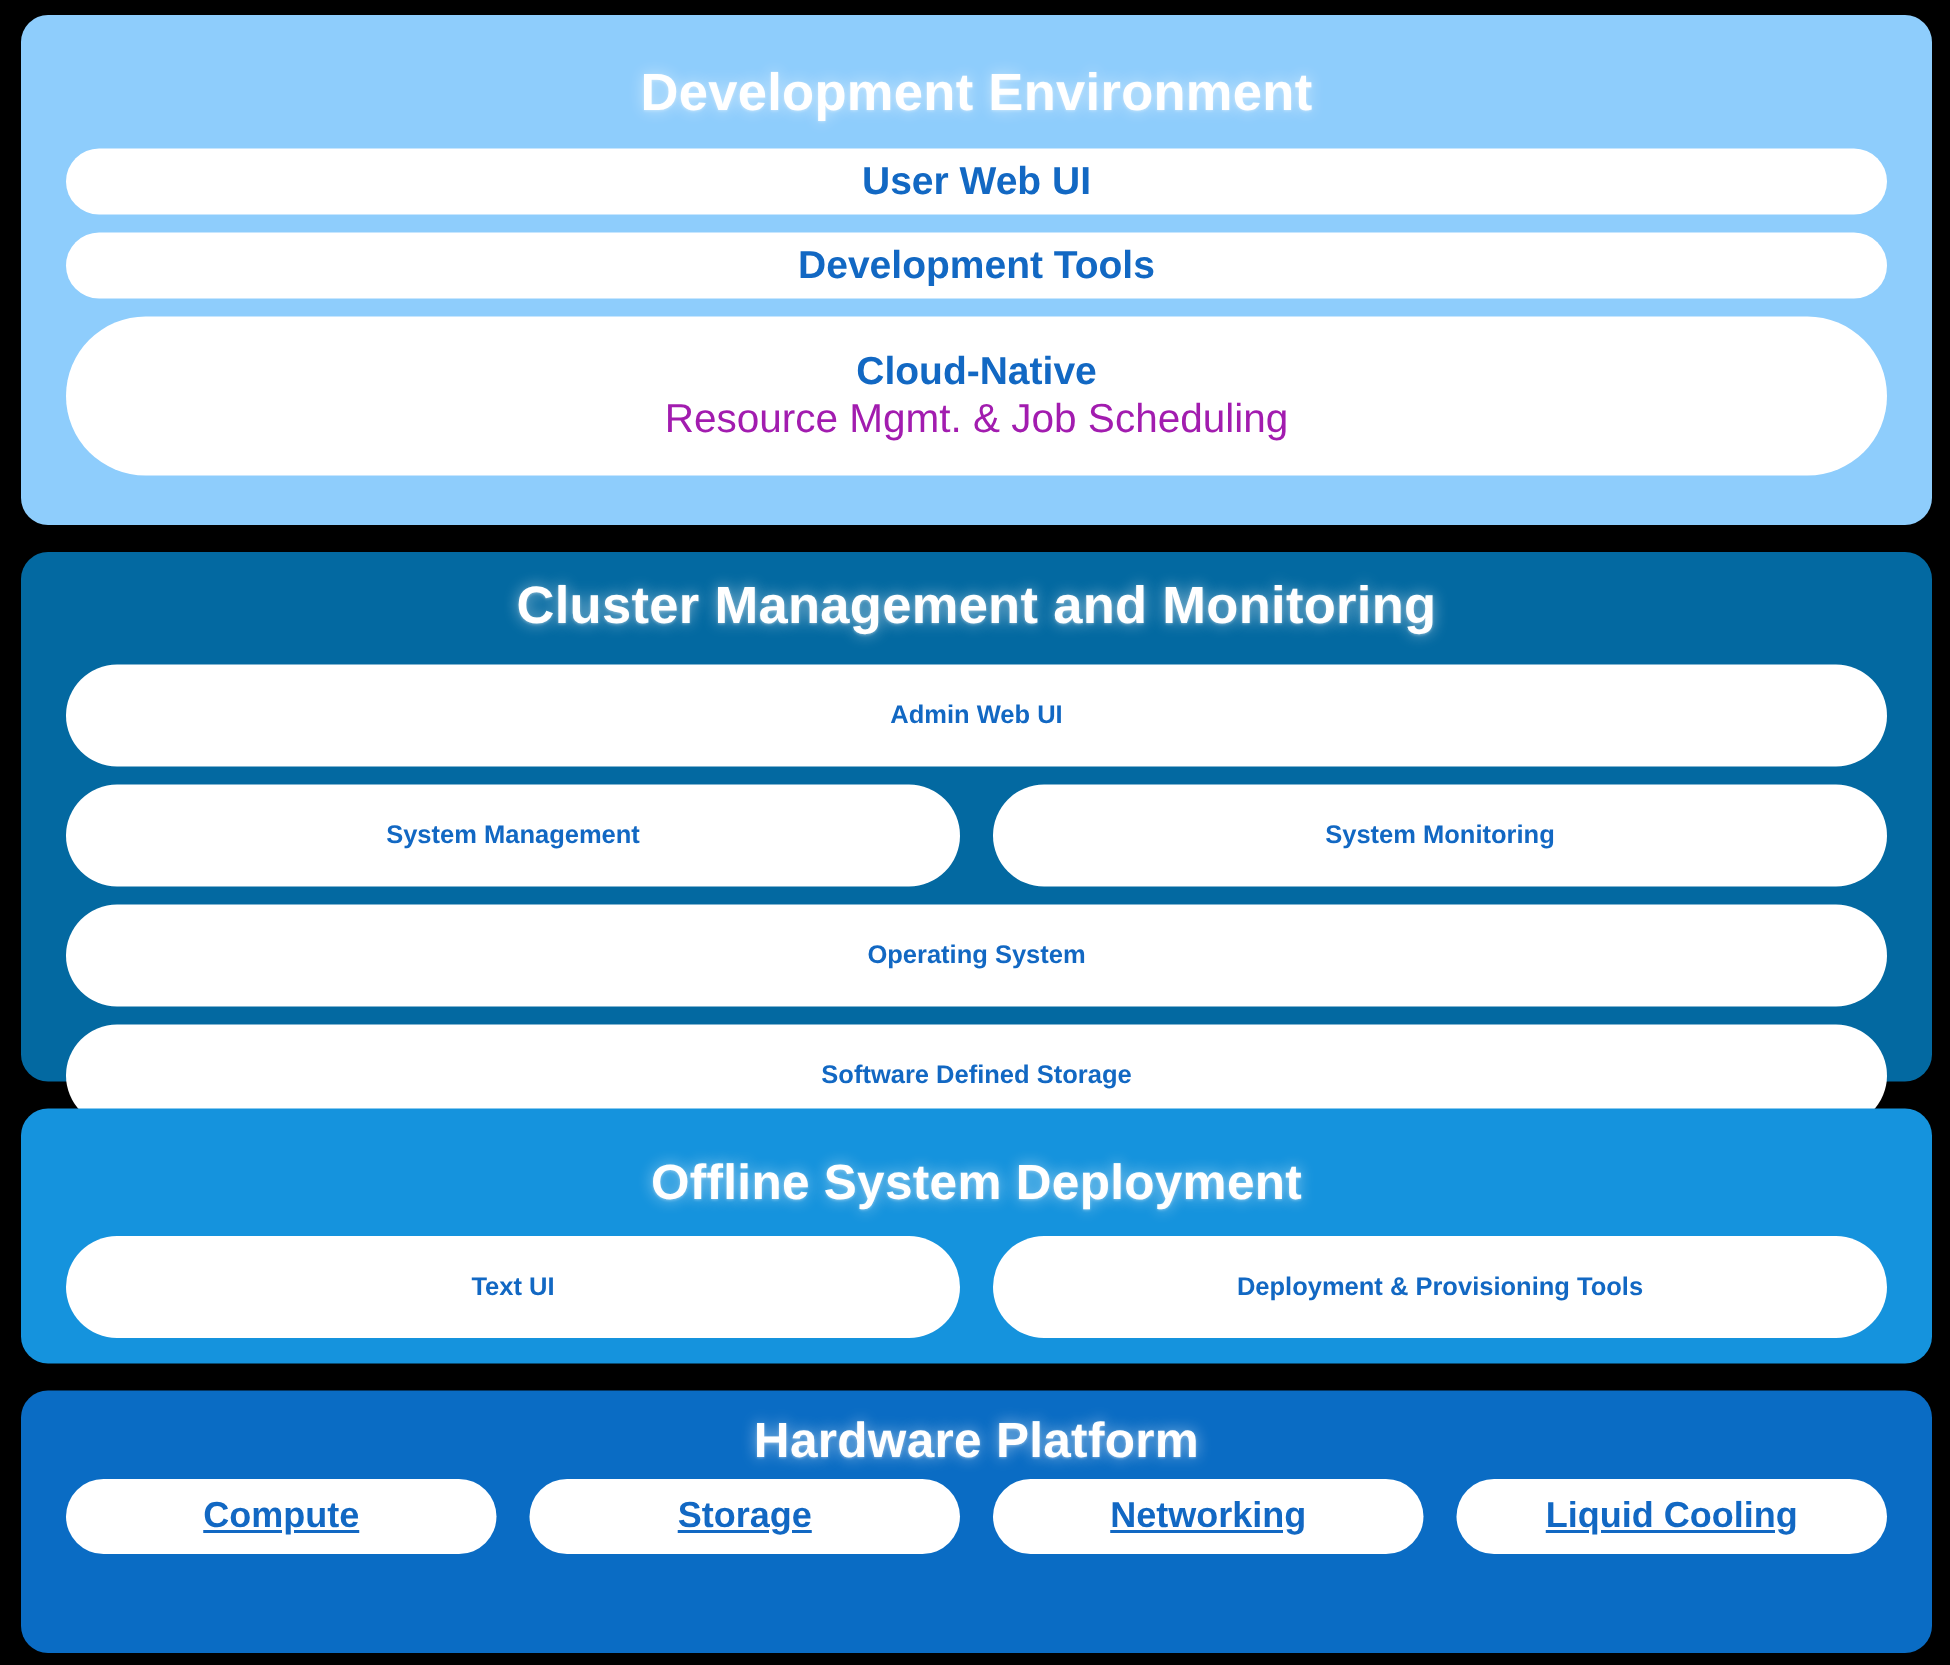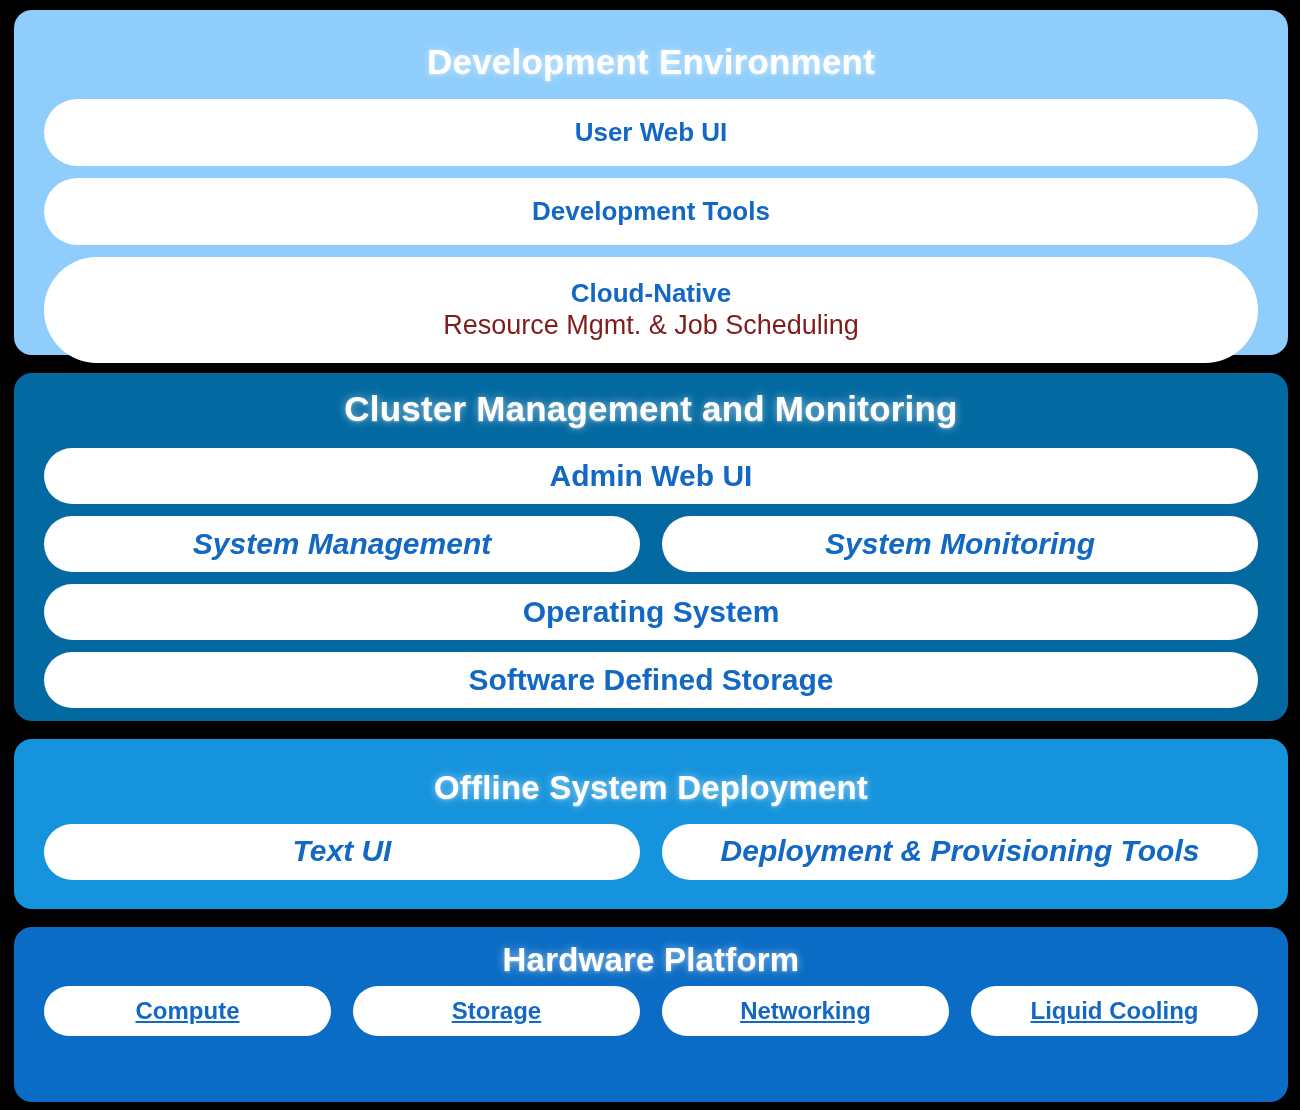--- a/index.html
+++ b/index.html
@@ -71,34 +71,34 @@
     font-weight: bold;
     display: flex;
     flex-direction: column;
     align-items: center;
     justify-content: center;
     text-align: center;
     flex: 1 1 auto;
     padding: 0 14px;
   }
 
-  .pill--tall  { height: 67px; font-size: 26px; }
+  .pill--tall  { height: 44px; font-size: 26px; }
   .pill--multi { height: 106px; font-size: 26px; gap: 2px; }
-  .pill--short { height: 56px; font-size: 30px; }
+  .pill--short { height: 68px; font-size: 17px; }
   .pill--hw    { height: 50px; font-size: 24px; flex: 1 1 0; text-decoration: underline; }
 
   .pill .sub {
     font-weight: normal;
     font-size: 27px;
-    color: #7f1d1d;
+    color: #a21caf;
     line-height: 1.15;
   }
   .pill .main { line-height: 1.15; }
 
-  .row--split .pill { flex: 1 1 0; font-style: italic; }
+  .row--split .pill { flex: 1 1 0; }
 </style>
 </head>
 <body>
 
 <div class="stack">
 
   <section class="layer layer--dev">
     <h2 class="layer-title">Development Environment</h2>
     <div class="rows">
 

